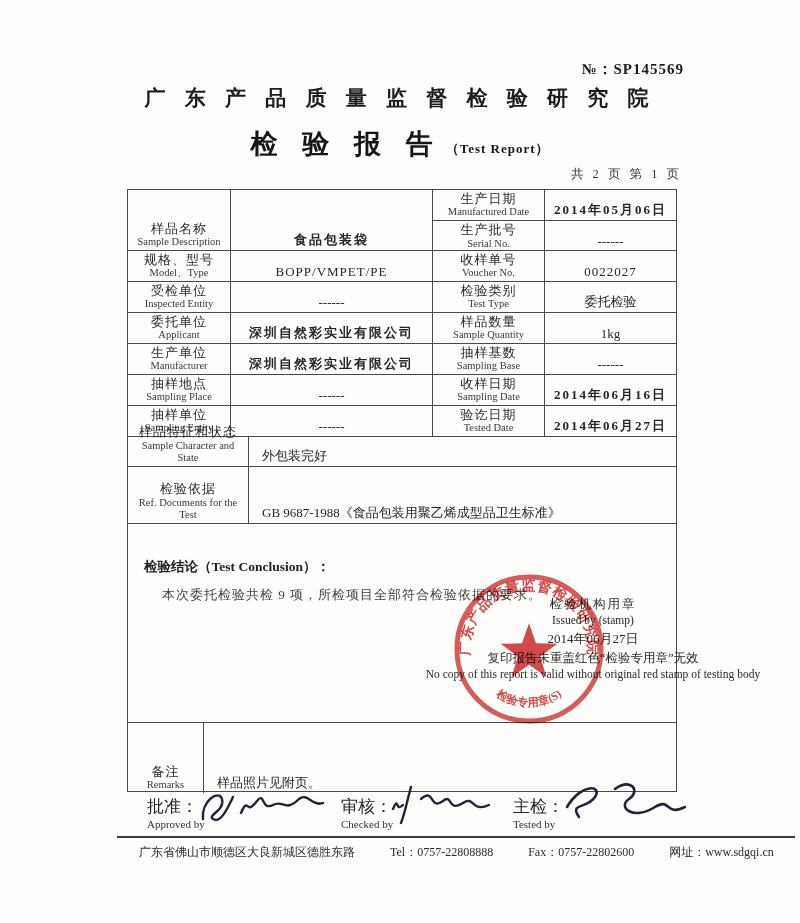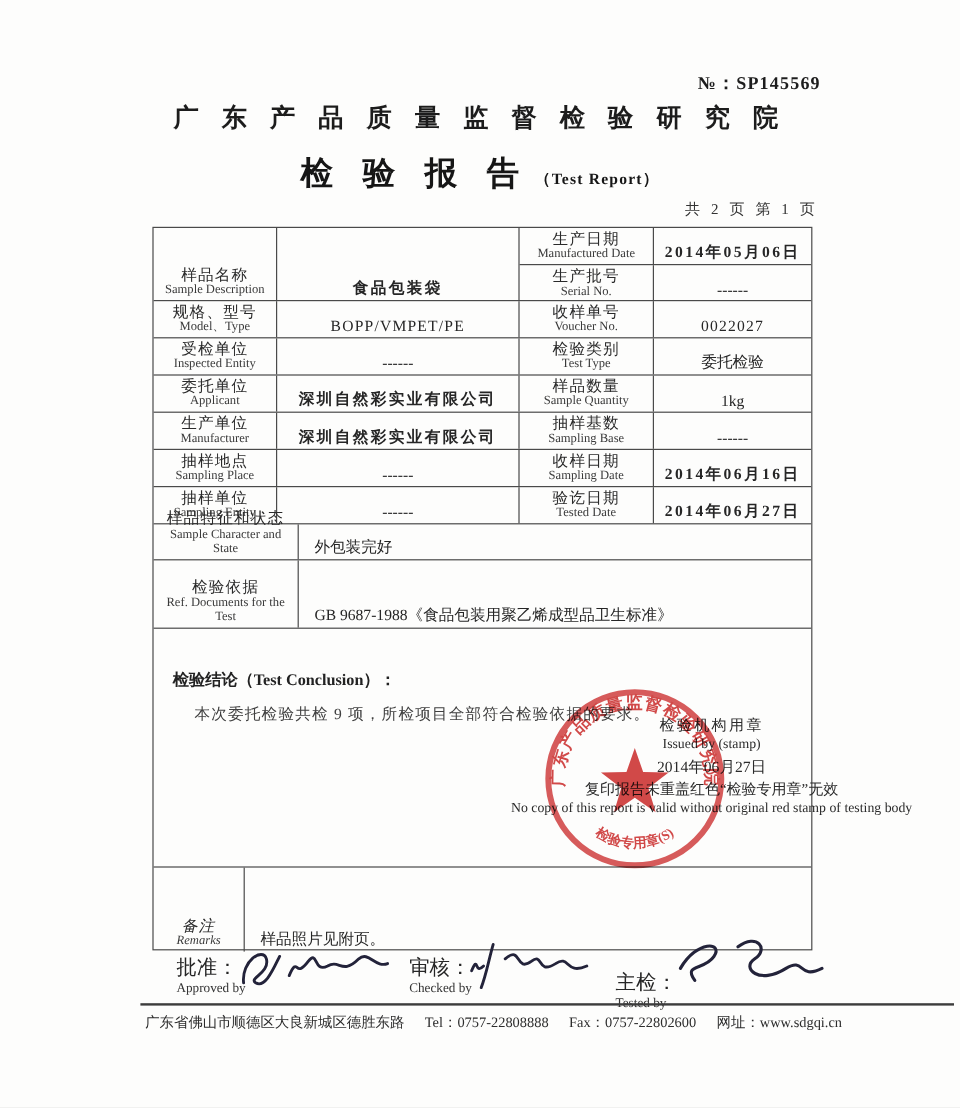--- a/index.html
+++ b/index.html
@@ -18,21 +18,21 @@
   .title-en { font-size:13px; font-weight:bold; letter-spacing:1px;font-family:Liberation Serif, serif; }
   .page-info { position:absolute; top:166px; right:118px; font-size:12.5px; letter-spacing:3px; color:#333; }
 
   
   .tbl { position:absolute; top:189px; left:127px; width:550px; height:603px; border:1px solid #4a4a4a; background:transparent; }
   .trow { display:flex; border-bottom:1px solid #4a4a4a; }
   .trow.last { border-bottom:none; }
   .cell { display:flex; flex-direction:column; justify-content:flex-end; align-items:center; text-align:center; border-right:1px solid #4a4a4a; padding:1px 2px; }
   .cell.end { border-right:none; }
   .c1 { width:103px; } .c2 { width:202px; } .c3 { width:112px; } .c4 { width:131px; }
-  .cwide { width:121px; } .crem { width:76px;font-style:italic; }
+  .cwide { width:121px; } .crem { width:76px; }
   .grow { flex:1; }
   .lab .cn { font-size:13px; color:#2a2a2a; line-height:1.2; letter-spacing:1px; }
   .lab .en { font-size:10.5px; color:#3a3a3a; line-height:1.2; }
   .val { font-size:13px; color:#262626; }
   .val.b { font-weight:bold; letter-spacing:2px; }
   .val.mono { letter-spacing:1px; }
   .leftal { align-items:flex-start; text-align:left; padding-left:13px; }
   .rstack { display:flex; flex-direction:column; width:243px; }
   .rhalf { display:flex; height:31px; border-bottom:1px solid #4a4a4a; }
   .rhalf.last { border-bottom:none; flex:1; height:auto; }
@@ -55,21 +55,21 @@
   
   .sigs { position:absolute; top:789px; left:127px; width:560px; height:52px; }
   .sig-lab { position:absolute; text-align:left; }
   .sig-lab .cn { font-size:17px; color:#262626; }
   .sig-lab .en { font-size:11px; color:#333; }
   .sig-svg { position:absolute; }
 
   
   .foot-rule { position:absolute; top:836px; left:117px; width:678px; height:2px; background:#3c3c3c; }
   .footer { position:absolute; top:844px; left:121px; width:670px; font-size:12px; color:#2c2c2c; white-space:nowrap; }
-  .footer span { margin-right:14px; }
+  .footer span { margin-right:14px;margin-left:18px; }
 </style>
 </head>
 <body>
 
 <div class="page">
 
   <div class="report-no"><span>№：</span><span>SP145569</span></div>
   <div class="org-cn">广 东 产 品 质 量 监 督 检 验 研 究 院</div>
   <div class="title-line">
     <span class="title-cn">检 验 报 告</span>
@@ -249,21 +249,21 @@
       <div class="en">Checked by</div>
     </div>
     <svg class="sig-svg" style="left:258px; top:-8px;" width="120" height="52" viewBox="0 0 120 52">
       <g fill="none" stroke="#23233a" stroke-width="2.4" stroke-linecap="round">
         <path d="M8,28 C14,14 10,32 18,24"></path>
         <path d="M26,6 C22,20 20,32 16,42"></path>
         <path d="M36,18 C50,6 44,30 58,20 C68,12 62,32 78,22 C90,14 86,32 104,24"></path>
       </g>
     </svg>
 
-    <div class="sig-lab" style="left:386px; top:18px;">
+    <div class="sig-lab" style="left:386px; top:6px;">
       <div class="cn">主检：</div>
       <div class="en">Tested by</div>
     </div>
     <svg class="sig-svg" style="left:430px; top:-12px;" width="150" height="58" viewBox="0 0 150 58">
       <g fill="none" stroke="#23233a" stroke-width="2.6" stroke-linecap="round">
         <path d="M10,30 C24,6 46,8 38,20 C30,32 12,26 22,40"></path>
         <path d="M58,12 C74,0 84,14 72,22 C60,30 76,44 98,30 C114,20 108,40 128,30"></path>
       </g>
     </svg>
   </div>

